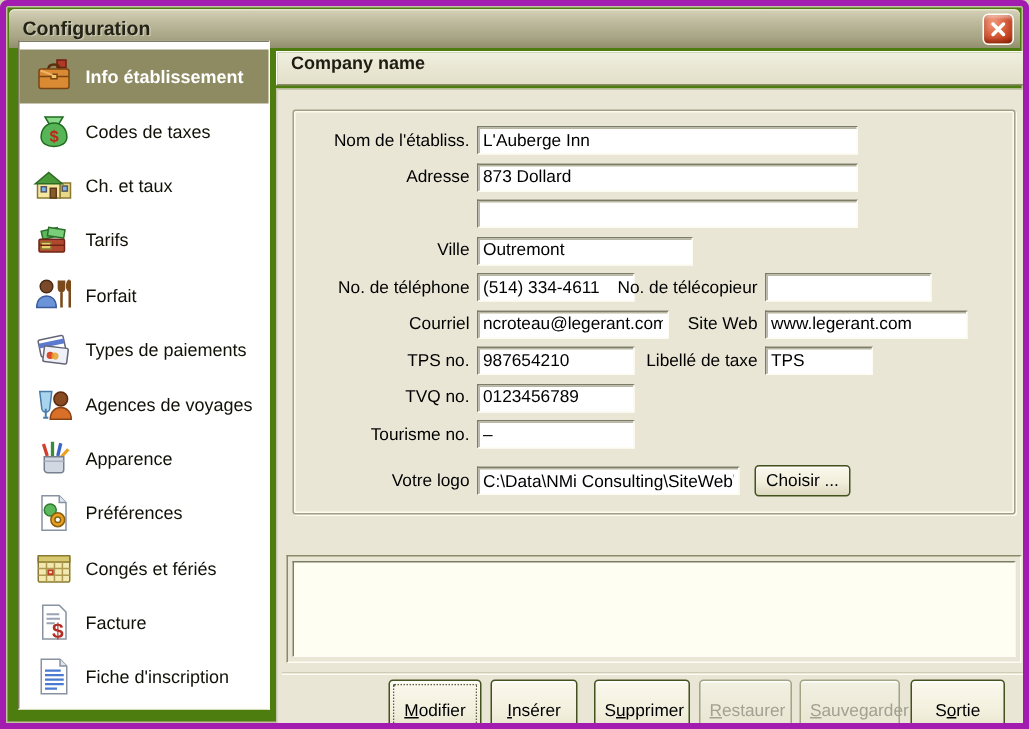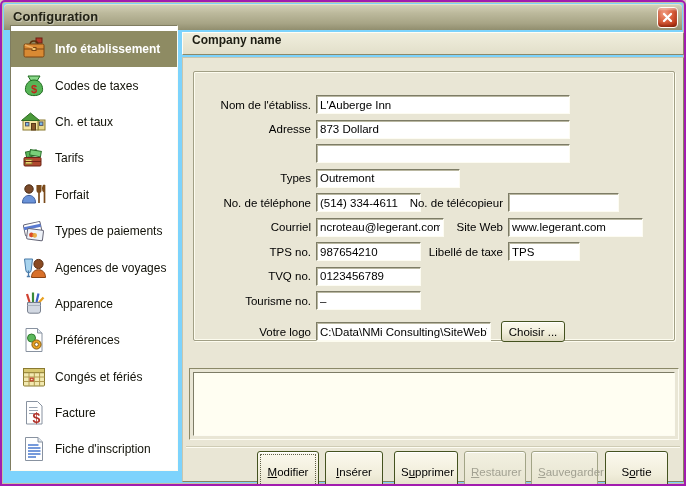--- a/index.html
+++ b/index.html
@@ -1,19 +1,19 @@
 <!DOCTYPE html>
 <html><head>
 <meta charset="utf-8">
 <style>
   html,body{margin:0;padding:0;background:#d8d4bc;}
   *{font-family:"Liberation Sans",sans-serif;}
   .window{
     position:relative;width:686px;height:486px;
-    background:#7dd3fc;border:2px solid #a21caf;
+    background:#4d7c0f;border:4px solid #a21caf;
     border-radius:5px 5px 0 0;box-sizing:border-box;overflow:hidden;
     box-shadow:inset 0 0 0 1px #c3c0a4;
   }
   
   .titlebar{
     position:absolute;left:2px;top:2px;right:2px;height:26px;
     border-radius:4px 4px 0 0;
     background:linear-gradient(180deg,#d6d3ba 0%,#bcb99c 35%,#a7a485 75%,#918e6e 100%);
     box-shadow:inset 0 1px 0 #e6e3cc;
   }
@@ -50,21 +50,21 @@
   }
   
   .main-panel{
     position:absolute;left:180px;top:55px;width:502px;height:425px;box-sizing:border-box;
     background:#e9e6d5;border:1px solid;border-color:#c9c6ae #85835f #85835f #c9c6ae;
   }
   .groupbox{
     position:absolute;left:10px;top:13px;width:482px;height:270px;box-sizing:border-box;
     border:1px solid #a19f85;border-radius:2px;
     box-shadow:inset 0 0 0 1px #fdfcef, 1px 1px 0 #fdfcef;
-    padding-top:23px;
+    padding-top:10px;
   }
   .frow{display:flex;align-items:center;height:19px;margin-bottom:5.5px;position:relative;}
   .frow.gap-top{margin-top:12px;align-items:center;}
   .frow .lbl{width:122px;text-align:right;padding-right:5px;box-sizing:border-box;
     font-size:11.5px;color:#000;white-space:nowrap;}
   .tb{
     height:19px;box-sizing:border-box;background:#fff;color:#000;
     border:1px solid;border-color:#7d7c66 #fdfcf2 #fdfcf2 #7d7c66;
     box-shadow:inset 1px 1px 0 #b9b7a1;
     font-size:11.5px;padding:1px 3px;white-space:nowrap;overflow:hidden;
@@ -276,21 +276,21 @@
         </div>
         <div class="frow">
           <span class="lbl">Adresse</span>
           <input class="tb w-adresse" type="text" value="873 Dollard" style="">
         </div>
         <div class="frow">
           <span class="lbl"></span>
           <input class="tb w-adresse2" type="text" style="">
         </div>
         <div class="frow">
-          <span class="lbl">Types</span>
+          <span class="lbl">Ville</span>
           <input class="tb w-ville" type="text" value="Outremont" style="">
         </div>
         <div class="frow">
           <span class="lbl">No. de téléphone</span>
           <input class="tb w-telephone" type="text" value="(514) 334-4611" style="">
           <span class="second">
             <span class="lbl2">No. de télécopieur</span>
             <input class="tb w-telecopieur" type="text" style="">
           </span>
         </div>

